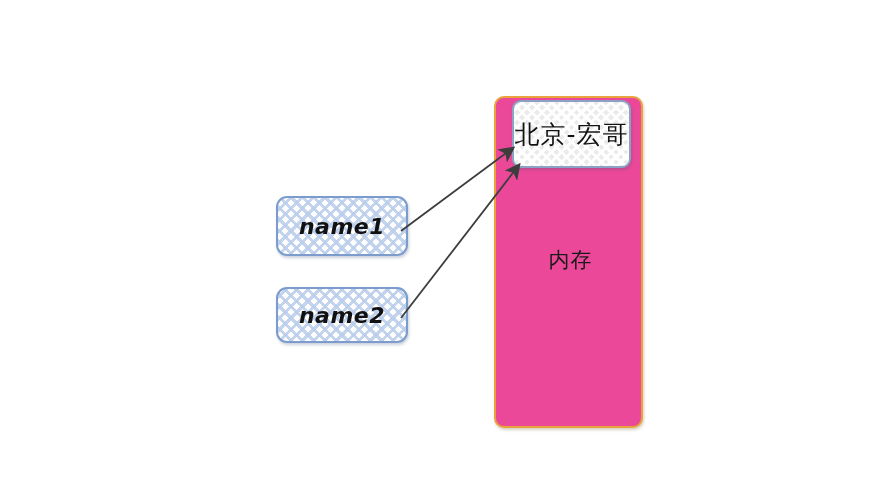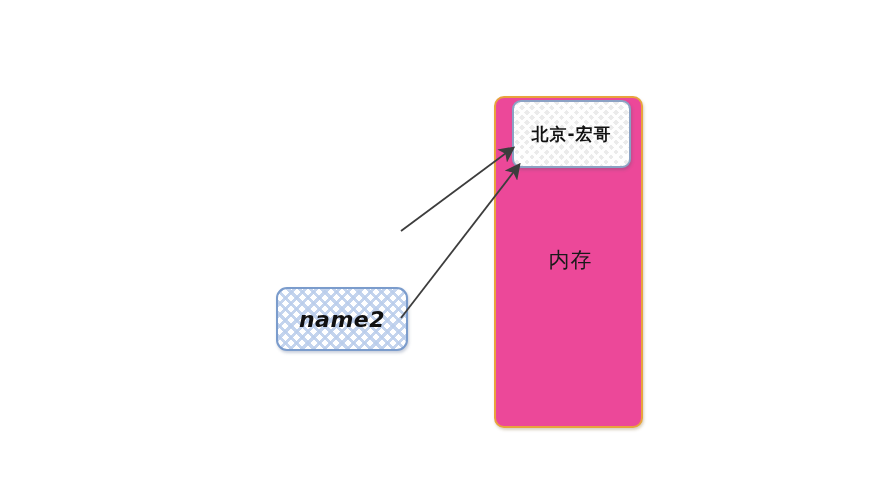--- a/index.html
+++ b/index.html
@@ -59,22 +59,22 @@
     background-image:
       repeating-linear-gradient(45deg,  rgba(255,255,255,0.95) 0 3px, rgba(0,0,0,0) 3px 7px),
       repeating-linear-gradient(-45deg, rgba(255,255,255,0.95) 0 3px, rgba(0,0,0,0) 3px 7px);
     box-shadow: 1px 2px 3px rgba(80, 90, 110, 0.3);
     display: flex;
     align-items: center;
     justify-content: center;
   }
   .value-text {
     font-family: "DejaVu Sans", sans-serif;
-    font-weight: bold;
-    font-size: 17px;
+    font-weight: normal;
+    font-size: 25px;
     color: #121212;
     letter-spacing: 1px;
     white-space: nowrap;
   }
 
   
   .var-box {
     position: absolute;
     box-sizing: border-box;
     border: 2px solid #7b9ccc;
@@ -82,21 +82,21 @@
     background-color: #ffffff;
     background-image:
       repeating-linear-gradient(45deg,  rgba(186,205,235,0.85) 0 3px, rgba(255,255,255,0) 3px 8px),
       repeating-linear-gradient(-45deg, rgba(186,205,235,0.85) 0 3px, rgba(255,255,255,0) 3px 8px);
     box-shadow: 1px 2px 3px rgba(80, 100, 140, 0.30);
     display: flex;
     align-items: center;
     justify-content: center;
   }
   .var-name1 { left: 276px; top: 196px;  width: 132px; height: 60px; }
-  .var-name2 { left: 276px; top: 287px;  width: 132px; height: 64px; }
+  .var-name2 { left: 276px; top: 287px;  width: 132px; height: 56px; }
 
   .var-text {
     font-family: "DejaVu Sans", sans-serif;
     font-weight: bold;
     font-style: italic;
     font-size: 22px;
     color: #111111;
     letter-spacing: 0.5px;
     white-space: nowrap;
   }
@@ -117,20 +117,23 @@
 <div id="canvas">
 
   <div class="memory-box">
     <div class="memory-label">内存</div>
   </div>
 
   <div class="value-box">
     <span class="value-text">北京-宏哥</span>
   </div>
 
+  <div class="var-box var-name1">
+    <span class="var-text">name1</span>
+  </div>
 
   <div class="var-box var-name2">
     <span class="var-text">name2</span>
   </div>
 
   <svg id="arrow-layer" viewBox="0 0 885 492" xmlns="http://www.w3.org/2000/svg">
     <defs>
       <marker id="ah" viewBox="0 0 12 12" refX="10" refY="6" markerWidth="9" markerHeight="9" orient="auto-start-reverse">
         <path d="M0,0 L12,6 L0,12 L3,6 Z" fill="#3d3d3d"></path>
       </marker>

